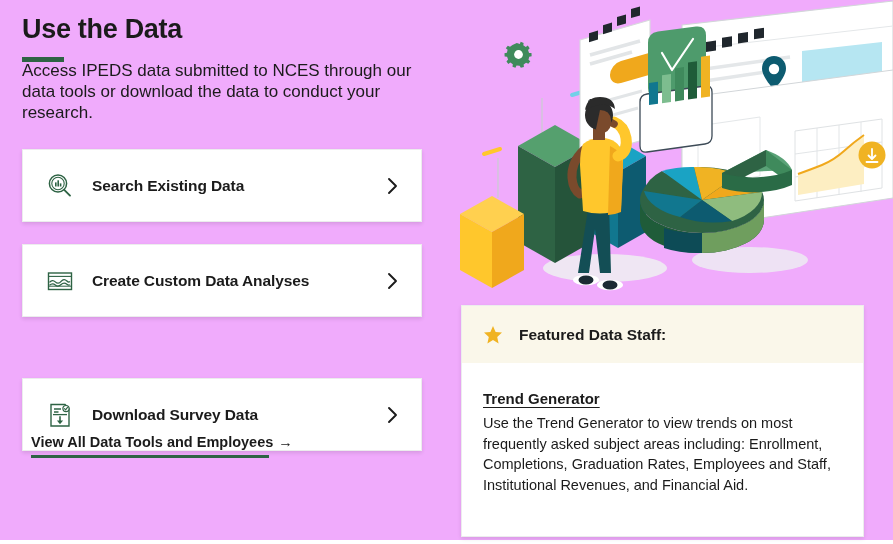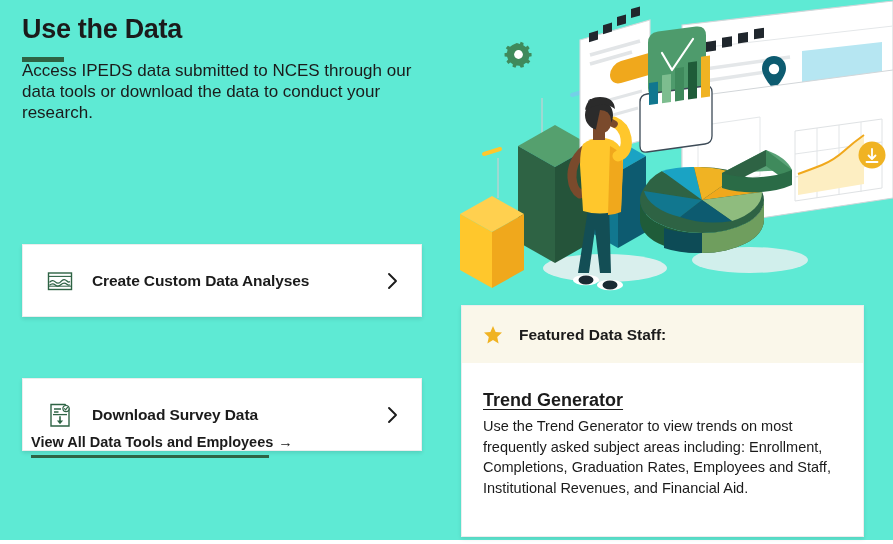--- a/index.html
+++ b/index.html
@@ -2,21 +2,21 @@
 <html><head>
 <meta charset="utf-8">
 <style>
   * { box-sizing: border-box; margin: 0; padding: 0; }
   html, body {
     width: 893px; height: 544px;
     background: #ffffff;
     font-family: "Liberation Sans", sans-serif;
     overflow: hidden;
   }
-  .page { position: relative; width: 893px; height: 540px; background:#5eead4; }
+  .page { position: relative; width: 893px; height: 540px; background:#f0abfc; }
 
   
   .left { position:absolute; left:0; top:0; width:440px; height:544px; }
 
   .page-title {
     position:absolute; left:22px; top:14px;
     font-size:27px; font-weight:bold; color:#1b1b1b;
     letter-spacing:-0.3px;
   }
   .title-rule {
@@ -70,39 +70,57 @@
   .featured-head {
     height:57px; background:#faf7ea;
     display:flex; align-items:center; padding-left:21px;
   }
   .star { width:20px; height:20px; flex:0 0 auto; }
   .featured-head-label {
     margin-left:16px; font-size:15.5px; font-weight:bold; color:#1b1b1b;
   }
   .featured-body { padding:27px 24px 0 21px; }
   .featured-link {
-    font-size:18px; font-weight:bold; color:#1b1b1b;
+    font-size:15px; font-weight:bold; color:#1b1b1b;
     text-decoration:underline; text-underline-offset:3px;
     cursor:pointer; display:inline-block;text-align:center;
   }
   .featured-desc {
     margin-top:5px; font-size:14.5px; line-height:20.5px; color:#1b1b1b;
   }
 </style>
 </head>
 <body>
 
 <div class="page">
 
   <div class="left">
 
     <h1 class="page-title">Use the Data</h1>
     <div class="title-rule"></div>
     <p class="intro">Access IPEDS data submitted to NCES through our data tools or download the data to conduct your research.</p>
 
+    <div class="tool-card" id="card-0">
+      <span class="tool-icon">
+        <svg width="30" height="30" viewBox="0 0 30 30">
+          <circle cx="13" cy="12.5" r="8.6" fill="none" stroke="#2e6344" stroke-width="1.5"></circle>
+          <circle cx="13" cy="12.5" r="6.2" fill="none" stroke="#2e6344" stroke-width="1.1"></circle>
+          <rect x="10" y="11.4" width="1.6" height="4.1" fill="#2e6344"></rect>
+          <rect x="12.4" y="9.3" width="1.6" height="6.2" fill="#2e6344"></rect>
+          <rect x="14.8" y="12.4" width="1.6" height="3.1" fill="#2e6344"></rect>
+          <line x1="19.2" y1="18.8" x2="25" y2="24.6" stroke="#2e6344" stroke-width="1.9" stroke-linecap="round"></line>
+        </svg>
+      </span>
+      <span class="tool-label">Search Existing Data</span>
+      <span class="chev">
+        <svg width="12" height="18" viewBox="0 0 12 18">
+          <polyline points="2,2 9,9 2,16" fill="none" stroke="#1b1b1b" stroke-width="1.9" stroke-linecap="round" stroke-linejoin="round"></polyline>
+        </svg>
+      </span>
+    </div>
 
     <div class="tool-card" id="card-1">
       <span class="tool-icon">
         <svg width="30" height="30" viewBox="0 0 30 30">
           <rect x="3.5" y="7" width="23" height="16.5" fill="none" stroke="#2e6344" stroke-width="1.4"></rect>
           <line x1="3.5" y1="10.4" x2="26.5" y2="10.4" stroke="#2e6344" stroke-width="1.1"></line>
           <line x1="3.5" y1="20.2" x2="26.5" y2="20.2" stroke="#2e6344" stroke-width="1"></line>
           <path d="M4.5,16.3 q3,-3.3 5.8,-0.4 q2.9,2.9 5.8,-0.6 q2.9,-3.4 5.8,-0.3 q1.6,1.7 3.1,0.6" fill="none" stroke="#2e6344" stroke-width="1.25"></path>
           <path d="M4.5,19.3 q3,-2.6 5.8,-0.3 q2.9,2.3 5.8,-0.5 q2.9,-2.7 5.8,-0.2 q1.6,1.4 3.1,0.5" fill="none" stroke="#2e6344" stroke-width="1.25"></path>
         </svg>

